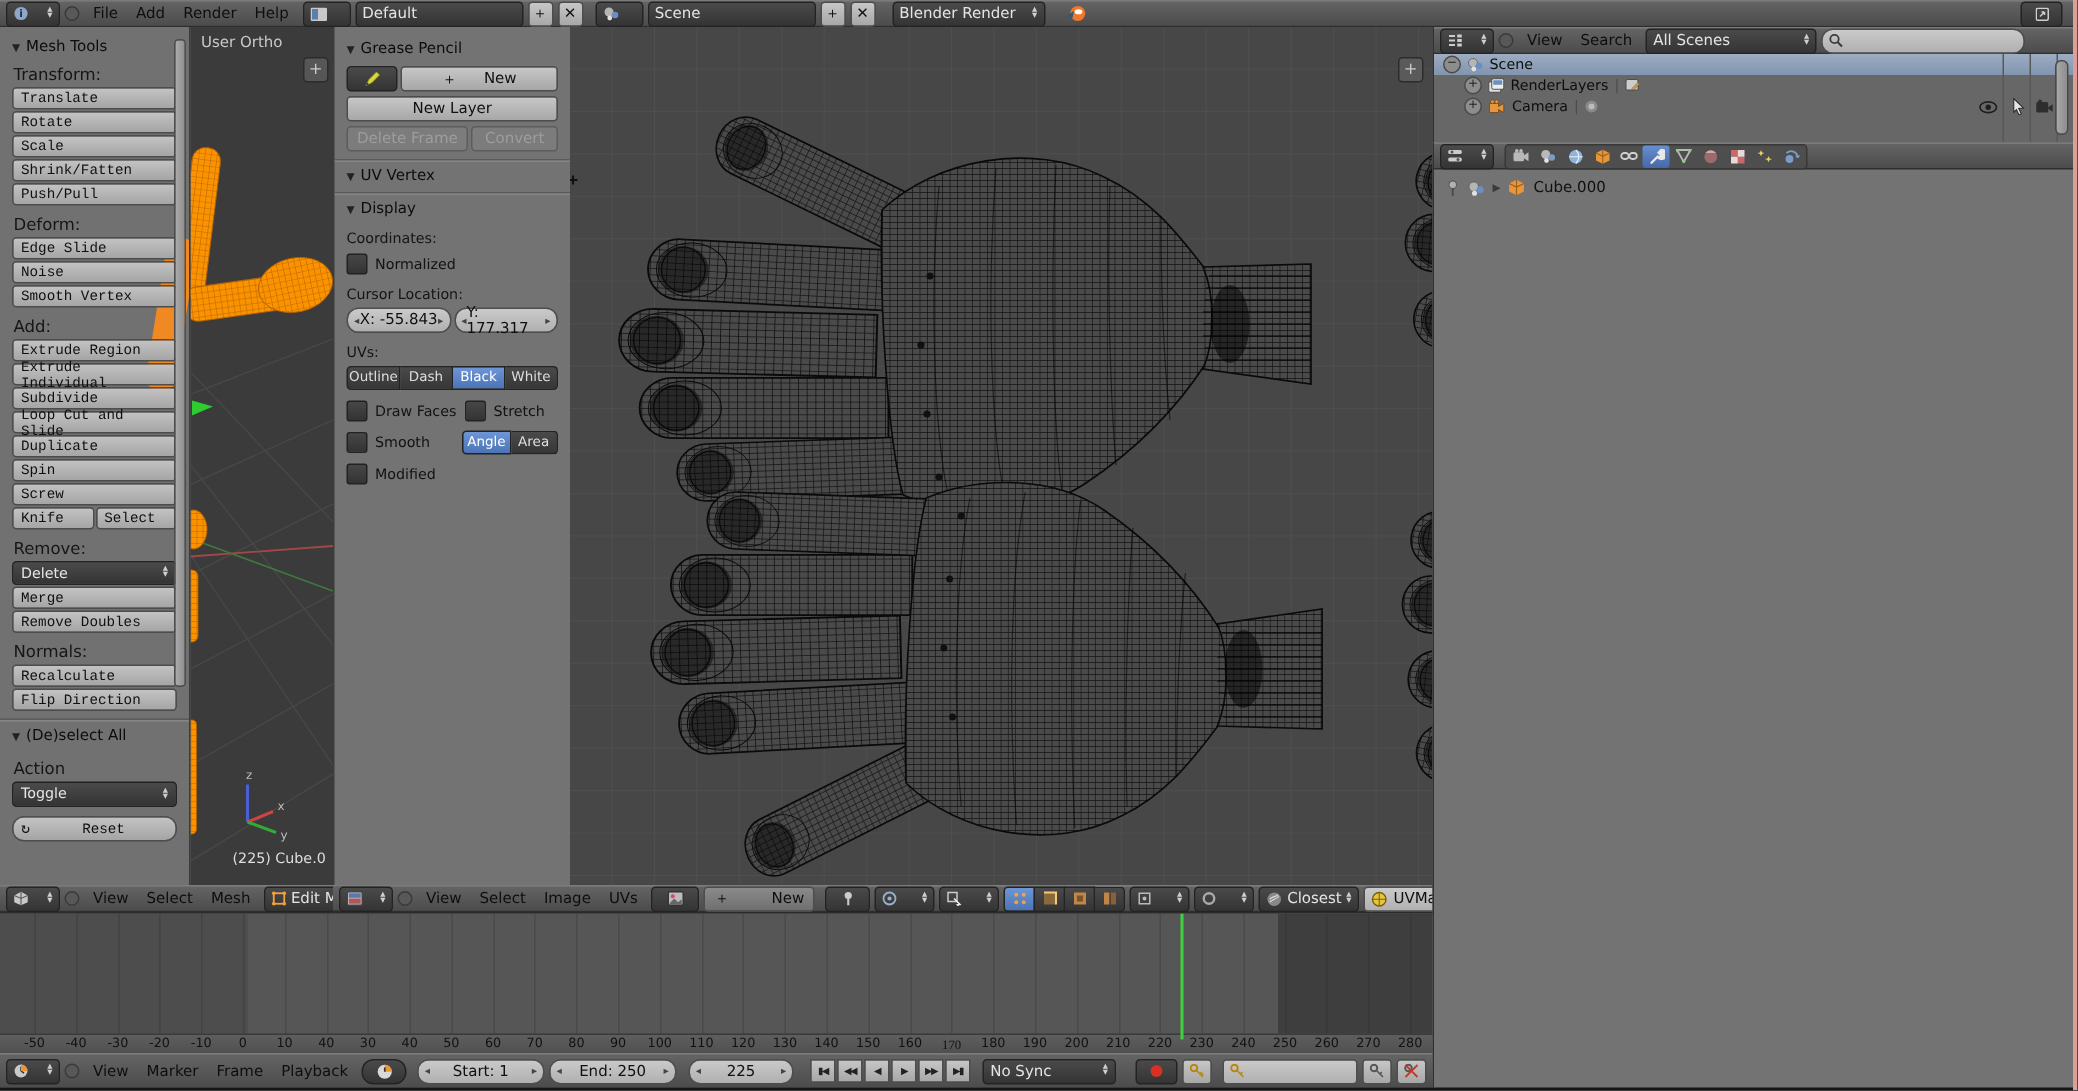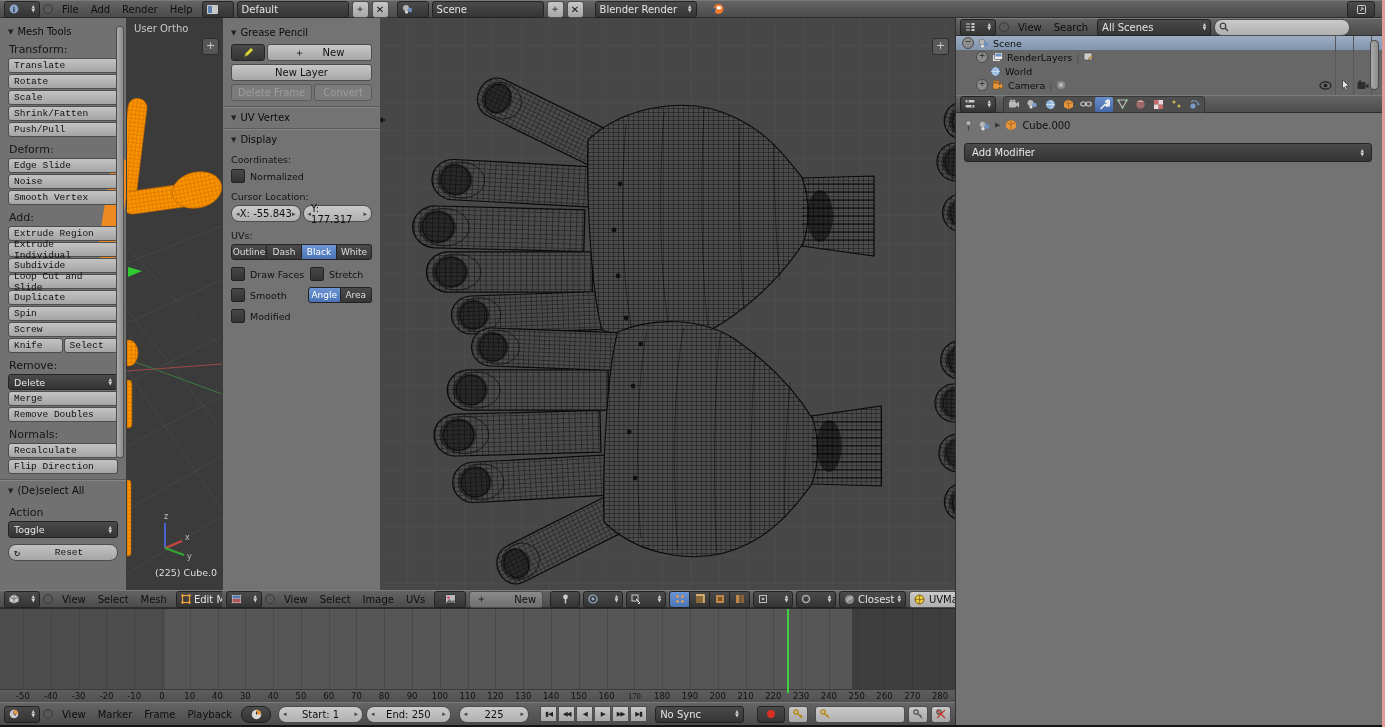--- a/index.html
+++ b/index.html
@@ -660,27 +660,20 @@
             <rect x="2.5" y="0.5" width="8" height="7" rx="1" fill="#eee" stroke="#444" stroke-width="0.6"></rect>
             <rect x="3.5" y="1.5" width="6" height="3" fill="#6b8fc0"></rect>
           </svg>
         <span>RenderLayers</span>
         <span style="color:#4c4c4c;">|</span>
         <svg width="11" height="10" viewBox="0 0 11 10">
             <rect x="1" y="1" width="8" height="7" rx="1" fill="#ccc" stroke="#444" stroke-width="0.6"></rect>
             <path d="M6 8 L10 4 L9 3 L5 7 Z" fill="#e0a03c" stroke="#555" stroke-width="0.4"></path>
           </svg>
       </div>
-      <div class="orow" style="padding-left:34px;">
-        <svg width="11" height="11" viewBox="0 0 11 11">
-            <circle cx="5.5" cy="5.5" r="4.5" fill="#8fb2d8" stroke="#3c5a7a" stroke-width="0.6"></circle>
-            <path d="M1 5.5 H10 M5.5 1 A6 6 0 0 1 5.5 10 M5.5 1 A6 6 0 0 0 5.5 10" stroke="#e8f0f8" stroke-width="0.6" fill="none"></path>
-          </svg>
-        <span>World</span>
-      </div>
       <div class="orow" style="padding-left:20px;">
         <span class="expander">+</span>
         <svg width="12" height="10" viewBox="0 0 12 10">
             <path d="M1 3 L7 3 L7 5 L10.5 3 V9 L7 7 L7 9 L1 9 Z" fill="#e8963c" stroke="#6a4416" stroke-width="0.5"></path>
             <circle cx="3" cy="1.8" r="1.3" fill="#e8963c" stroke="#6a4416" stroke-width="0.5"></circle>
             <circle cx="5.8" cy="1.8" r="1.3" fill="#e8963c" stroke="#6a4416" stroke-width="0.5"></circle>
           </svg>
         <span>Camera</span>
         <span style="color:#4c4c4c;">|</span>
         <svg width="10" height="10" viewBox="0 0 10 10">
@@ -812,27 +805,20 @@
           <circle cx="4.5" cy="4.5" r="3.2" fill="#b5b5b5" stroke="#555" stroke-width="0.5"></circle>
           <circle cx="8.8" cy="6.5" r="2.4" fill="#6b8fc0"></circle>
           <circle cx="5" cy="8.8" r="1.7" fill="#e0e0e0"></circle>
         </svg>
       <span style="font-size:7px;color:#3a3a3a;">▶</span>
       <svg width="12" height="12" viewBox="0 0 11 11">
           <path d="M5.5 0.8 L10 3 V8 L5.5 10.2 L1 8 V3 Z" fill="#e8963c"></path>
           <path d="M5.5 0.8 V10.2 M1 3 L5.5 5.2 L10 3" stroke="#9c5e18" stroke-width="0.7" fill="none"></path>
         </svg>
       <span>Cube.000</span>
-    </div>
-    <div class="addmod">
-      <span>Add Modifier</span>
-      <span class="ud">
-          <i>▲</i>
-          <i>▼</i>
-        </span>
     </div>
   </div>
 
   <div class="abs" id="timeline">
     <div id="track">
       <div class="tl-prestart"></div>
       <div class="tl-postend"></div>
       <div id="grid-holder">
           <div class="tlgrid" style="left: 23px;"></div>
           <div class="tlgrid" style="left: 50.79px;"></div>

